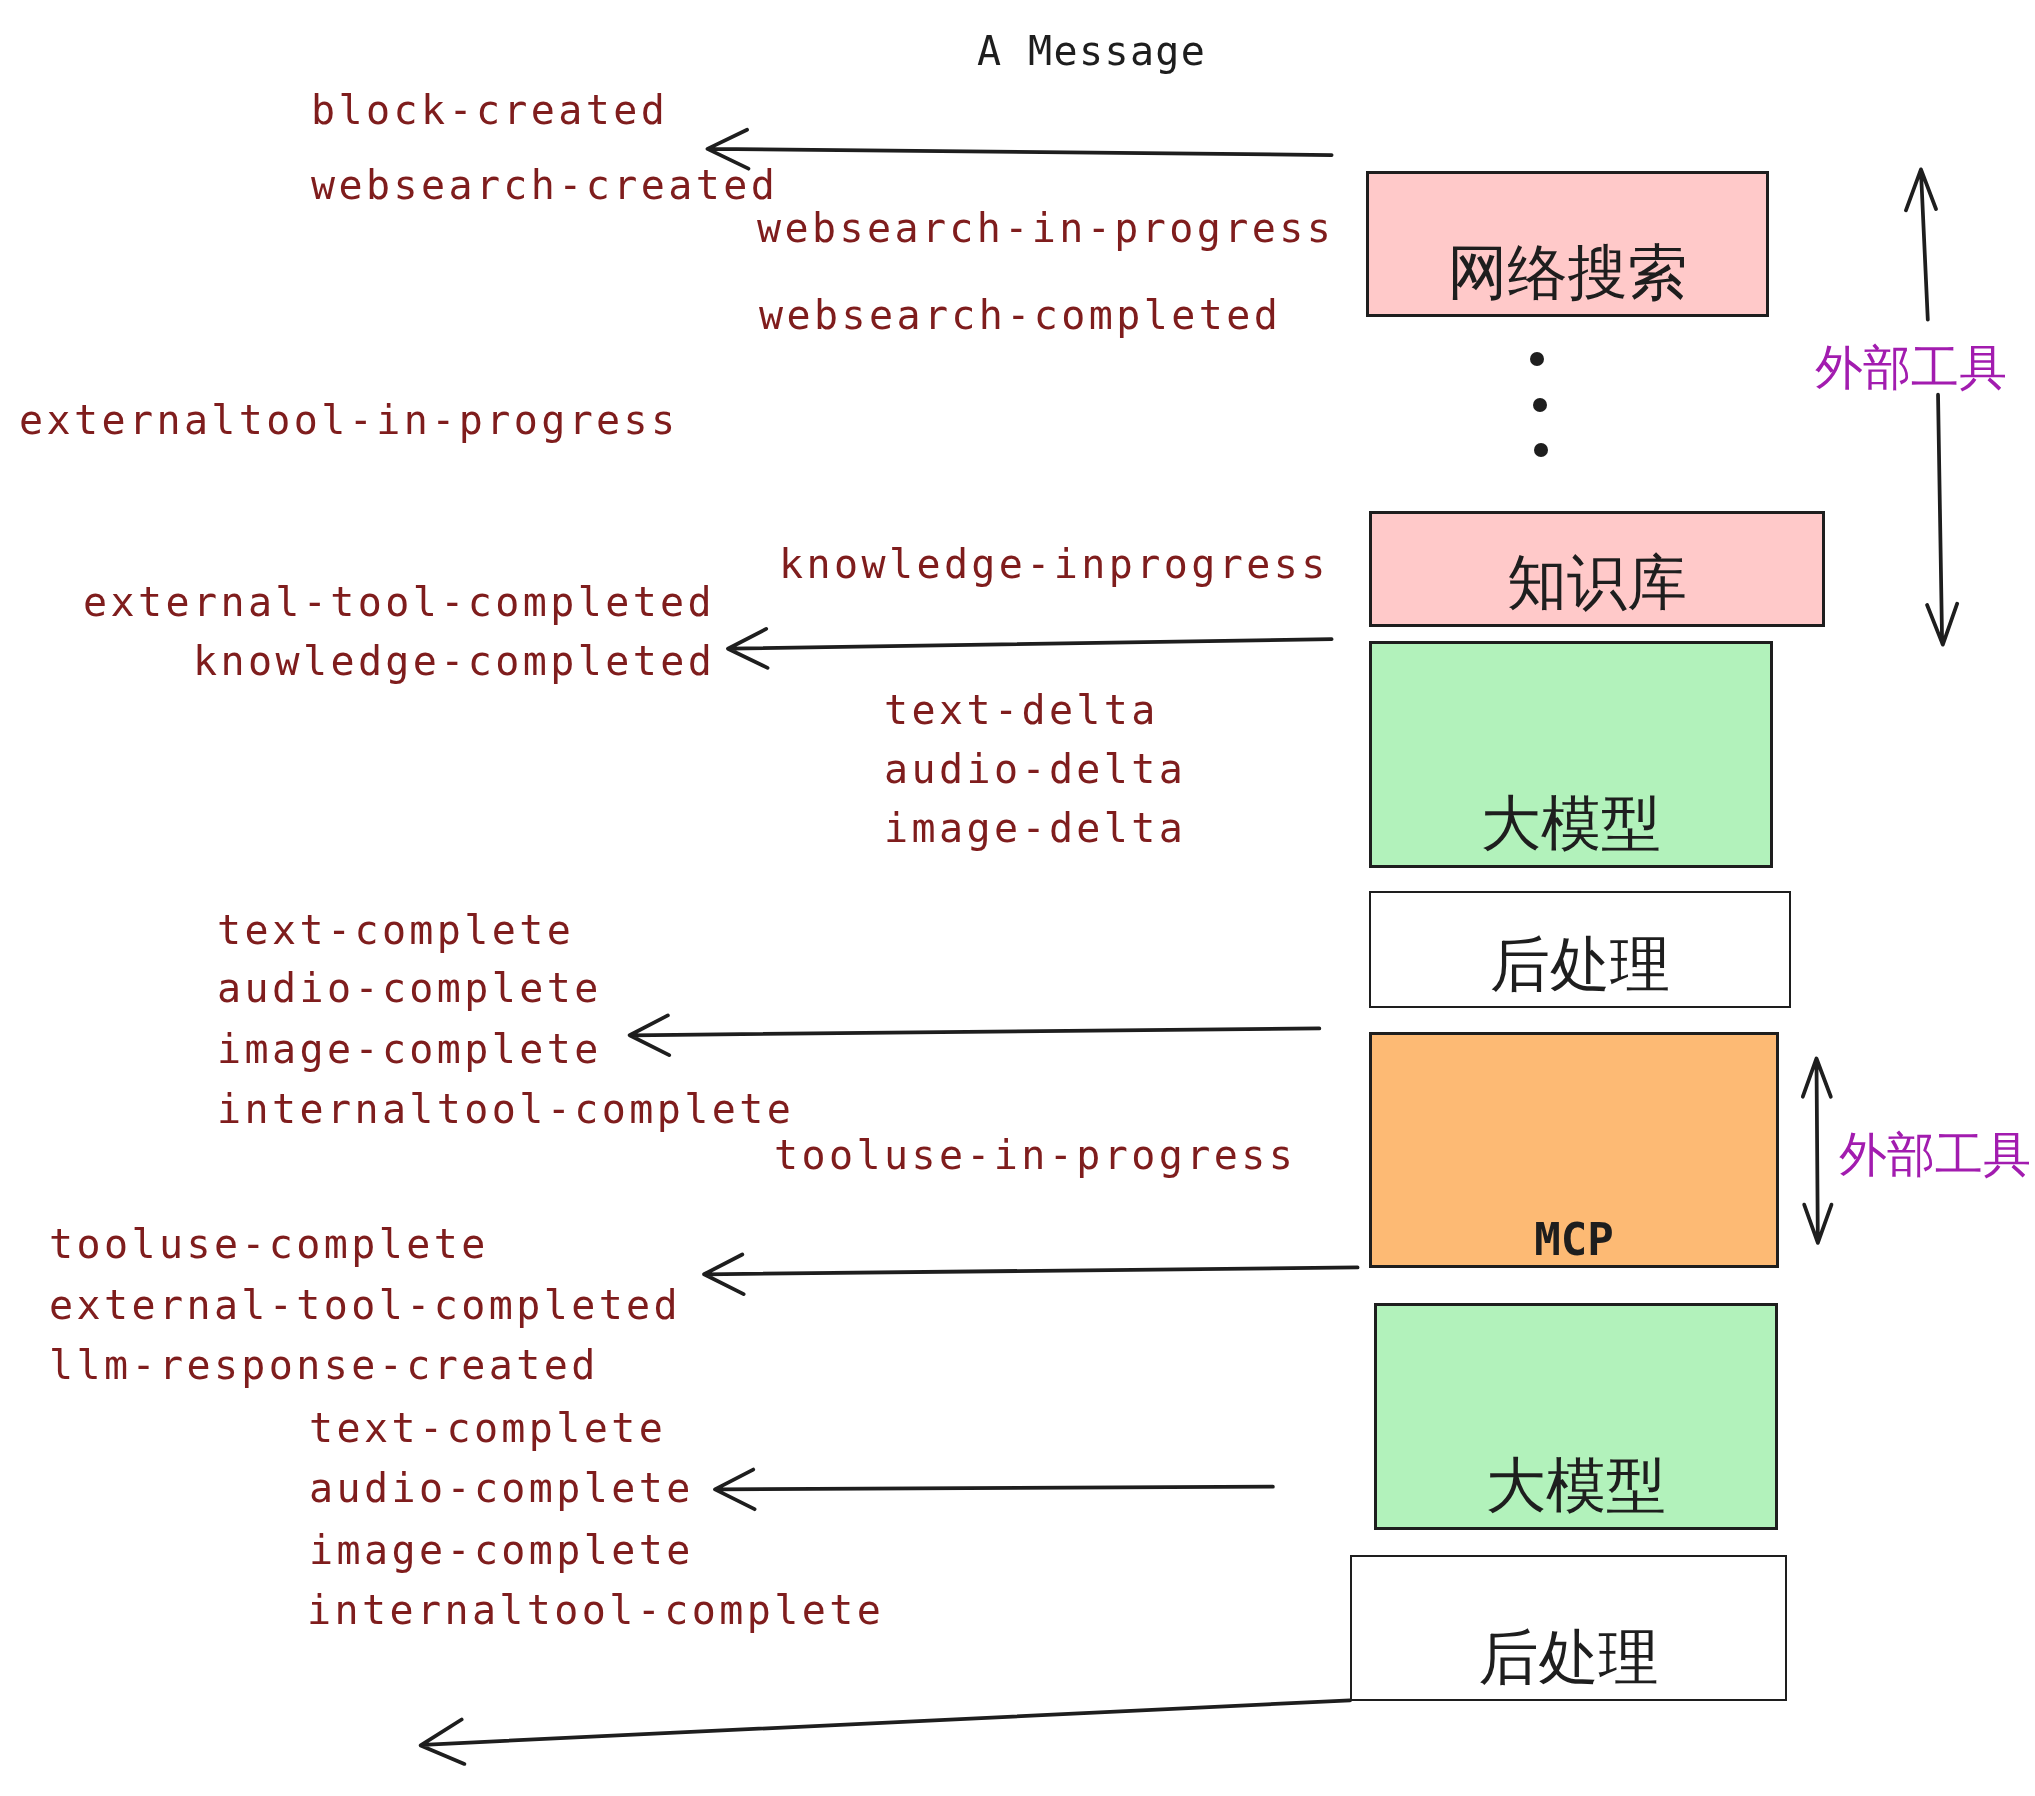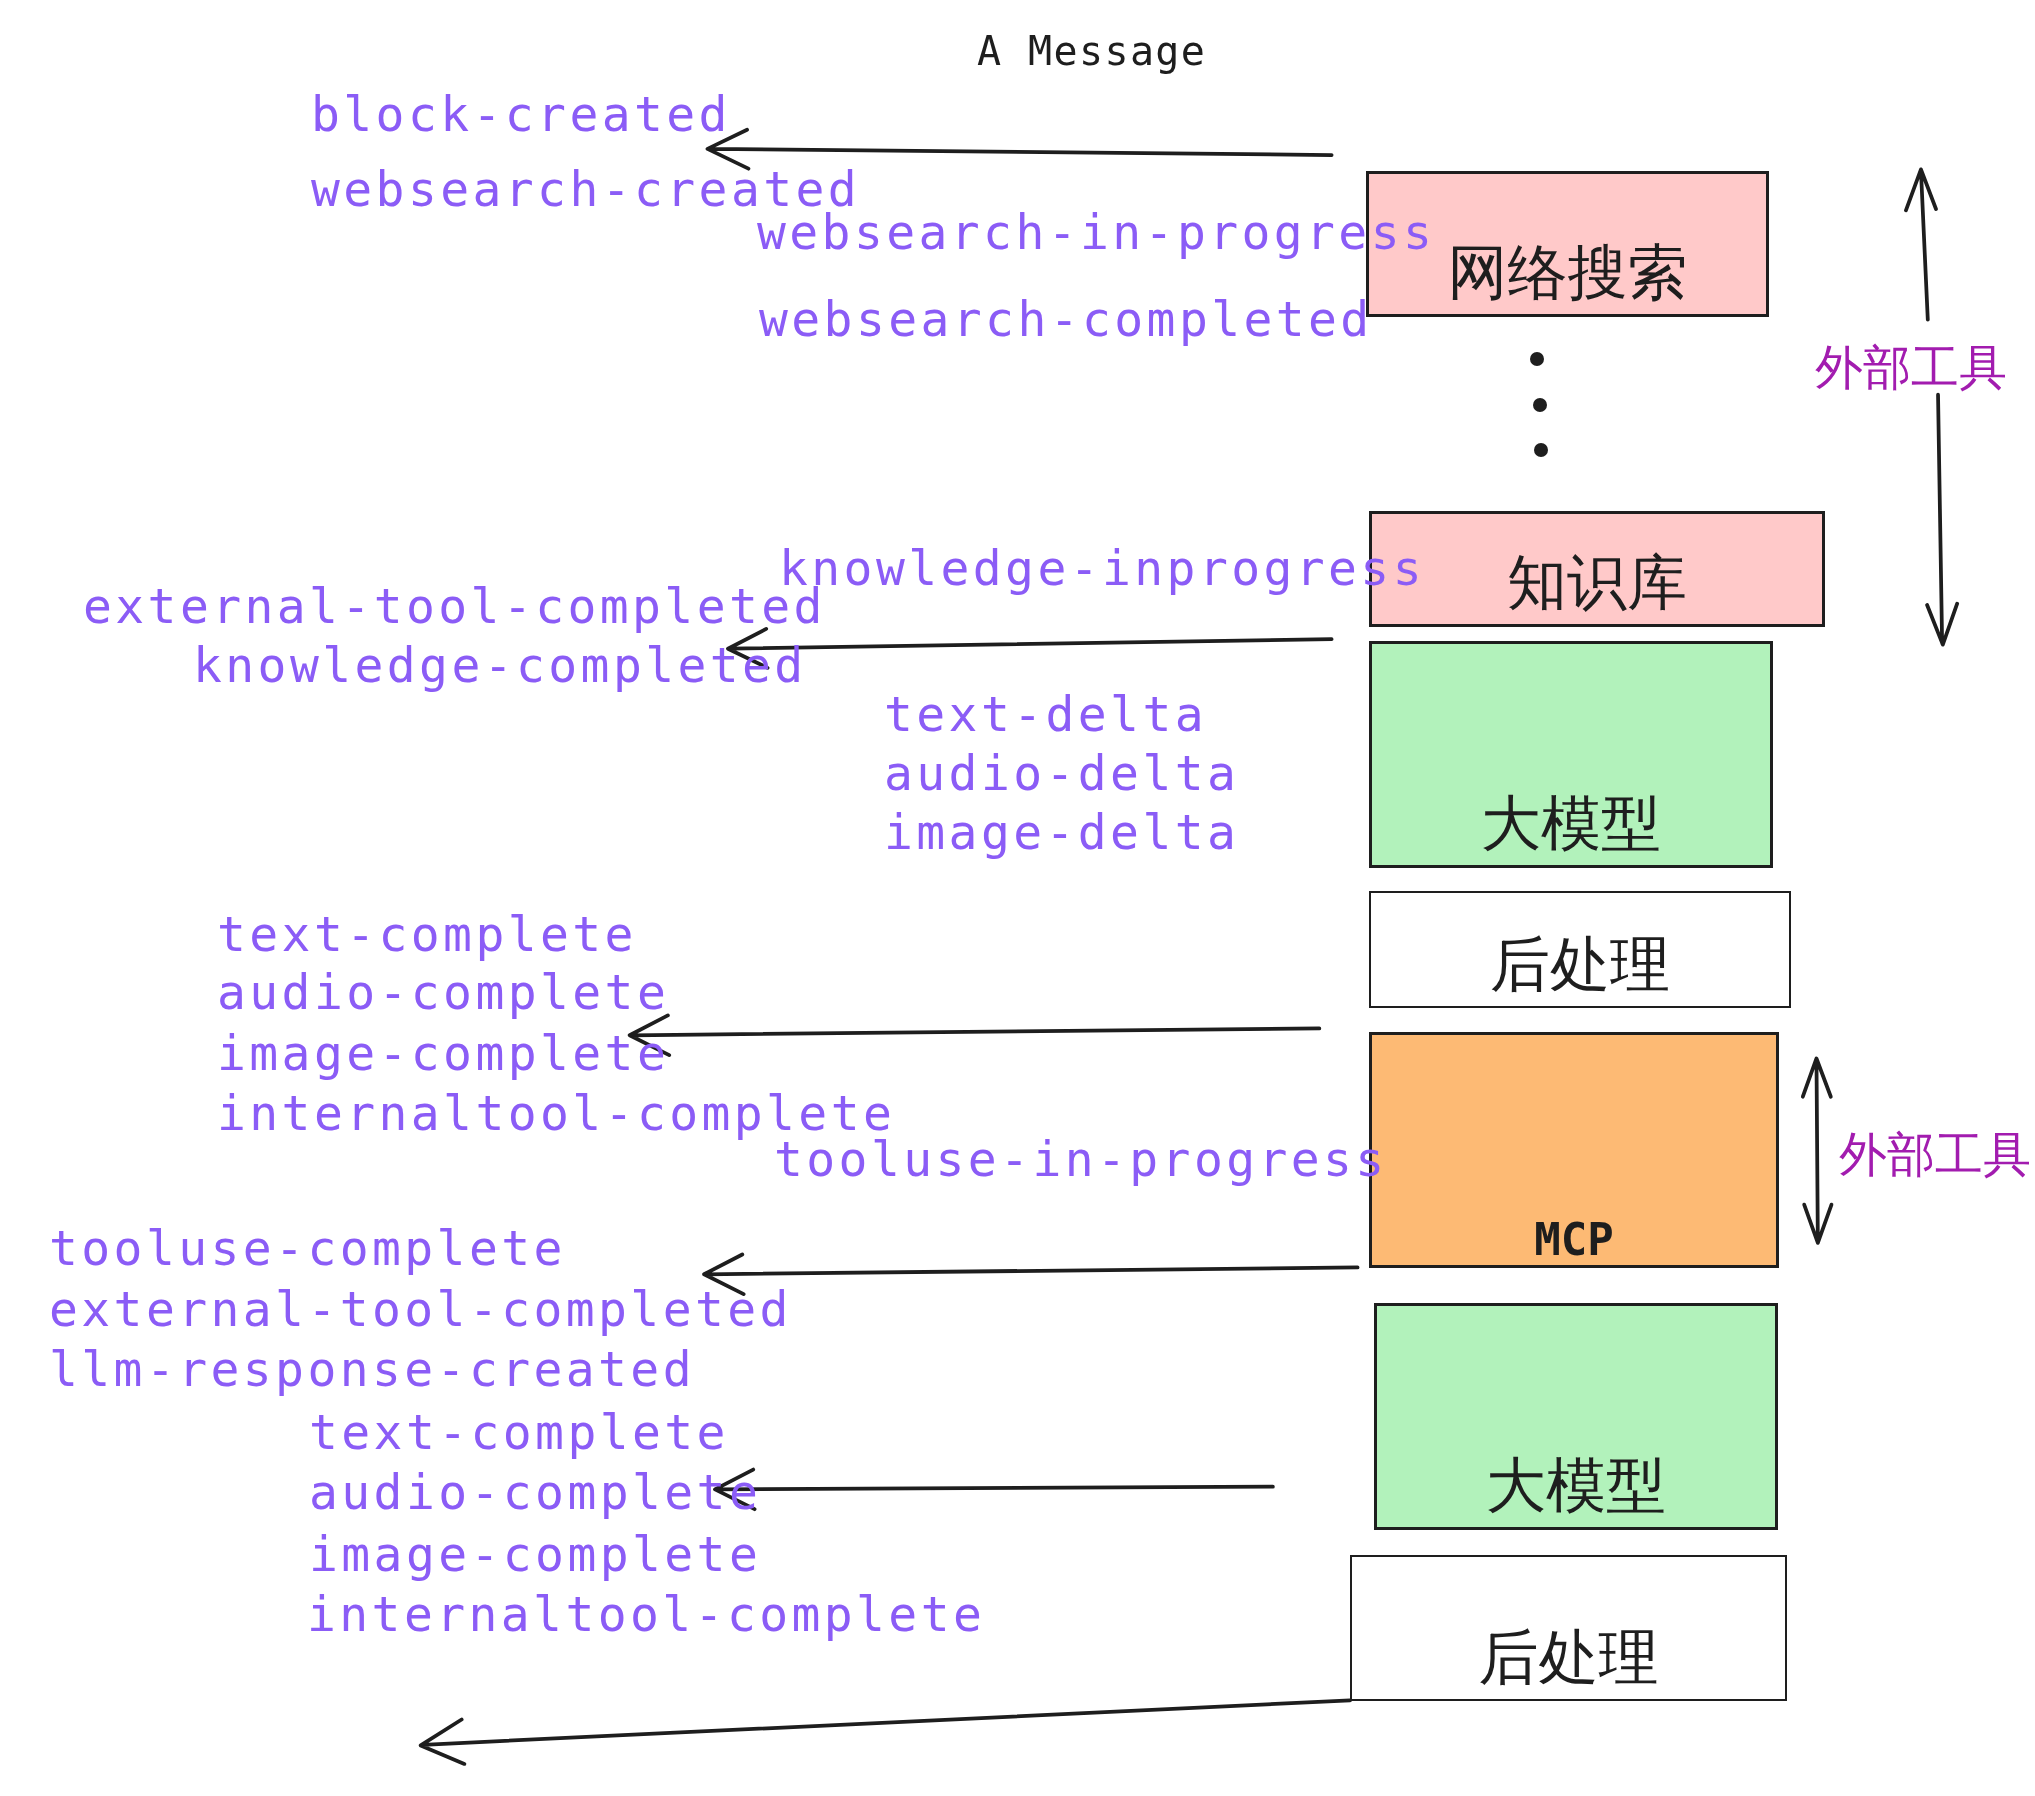--- a/index.html
+++ b/index.html
@@ -16,23 +16,23 @@
     font-family: "DejaVu Sans Mono", monospace;
     font-size: 40px;
     letter-spacing: 1.4px;
     color: #1e1e1e;
     white-space: nowrap;
     margin-top: 20px;
   }
   .evt {
     position: absolute;
     font-family: "DejaVu Sans Mono", monospace;
-    font-size: 48px;
+    font-size: 40px;
     letter-spacing: 3.4px;
-    color: #8b5cf6;
+    color: #7f1d1d;
     white-space: nowrap;
     line-height: 1.0;
   }
   .box {
     position: absolute;
     box-sizing: border-box;
     border: 3.4px solid #1e1e1e;
     display: flex;
     align-items: flex-end;
     justify-content: center;
@@ -142,20 +142,21 @@
   <div class="dot" style="left:1533px; top:398px"></div>
   <div class="dot" style="left:1534px; top:443px"></div>
 
   <div class="ann" style="left:1815px; top:336px">外部工具</div>
   <div class="ann" style="left:1839px; top:1123px">外部工具</div>
 
   <div class="evt" style="left:311px; top:90px">block-created</div>
   <div class="evt" style="left:311px; top:165px">websearch-created</div>
   <div class="evt" style="left:757px; top:208px">websearch-in-progress</div>
   <div class="evt" style="left:759px; top:295px">websearch-completed</div>
+  <div class="evt" style="left:19px; top:400px">externaltool-in-progress</div>
   <div class="evt" style="left:779px; top:544px">knowledge-inprogress</div>
   <div class="evt" style="left:83px; top:582px">external-tool-completed</div>
   <div class="evt" style="left:193px; top:641px">knowledge-completed</div>
   <div class="evt" style="left:884px; top:690px">text-delta</div>
   <div class="evt" style="left:884px; top:749px">audio-delta</div>
   <div class="evt" style="left:884px; top:808px">image-delta</div>
   <div class="evt" style="left:217px; top:910px">text-complete</div>
   <div class="evt" style="left:217px; top:968px">audio-complete</div>
   <div class="evt" style="left:217px; top:1029px">image-complete</div>
   <div class="evt" style="left:217px; top:1089px">internaltool-complete</div>

